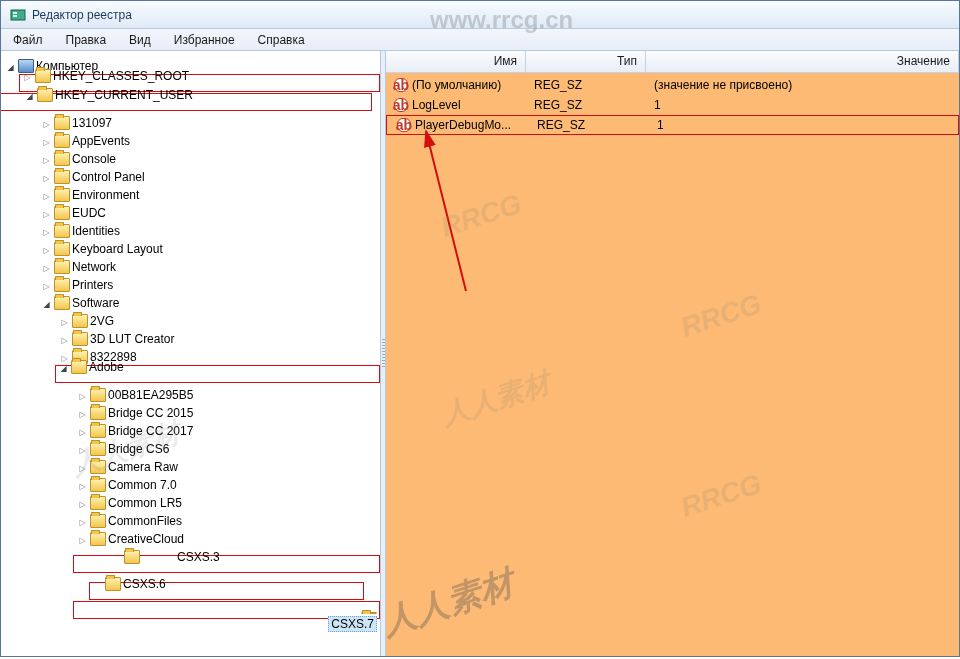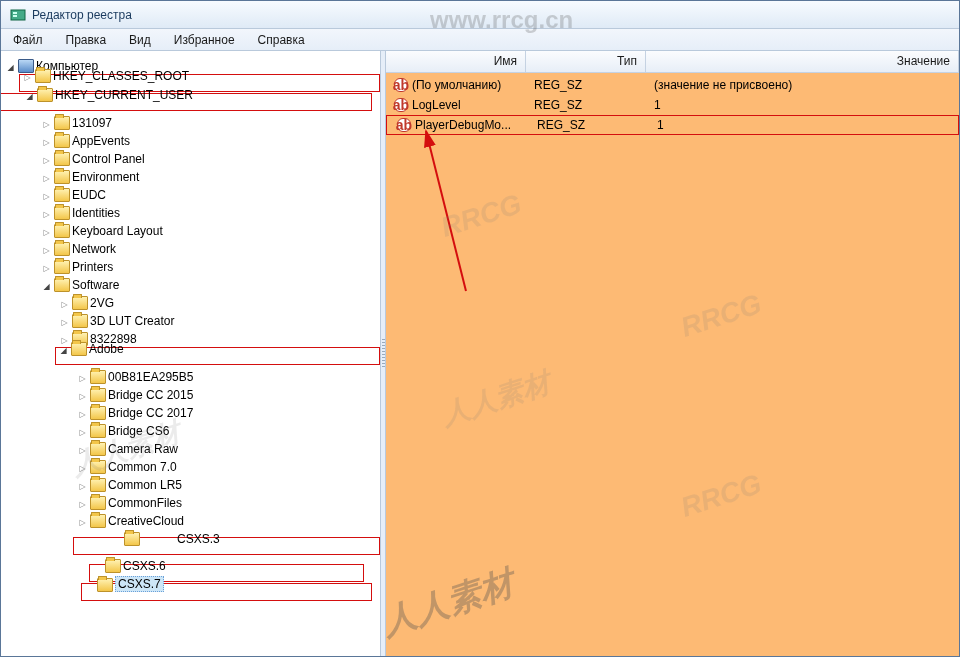--- a/index.html
+++ b/index.html
@@ -98,20 +98,27 @@
                     <div class="tree-row">
     <span class="twisty closed"></span>
     <span class="folder-icon"></span>
     <span class="label">AppEvents</span>
                     </div>
                   </li>
                   <li>
                     <div class="tree-row">
     <span class="twisty closed"></span>
     <span class="folder-icon"></span>
+    <span class="label">Console</span>
+                    </div>
+                  </li>
+                  <li>
+                    <div class="tree-row">
+    <span class="twisty closed"></span>
+    <span class="folder-icon"></span>
     <span class="label">Control Panel</span>
                     </div>
                   </li>
                   <li>
                     <div class="tree-row">
     <span class="twisty closed"></span>
     <span class="folder-icon"></span>
     <span class="label">Environment</span>
                     </div>
                   </li>
@@ -262,21 +269,21 @@
                             </div>
                           </li>
                         <li>
                             <div class="tree-row hl-red" style="margin:1px 16px;">
                               <span class="twisty none"></span>
                               <span class="folder-icon"></span>
                               <span class="label">CSXS.6</span>
                             </div>
                           </li>
                         <li>
-                            <div class="tree-row selected hl-red" style="margin:1px 8px;">
+                            <div class="tree-row selected hl-red" style="margin:1px 0;flex-direction:column;">
                               <span class="twisty none"></span>
                               <span class="folder-icon"></span>
                               <span class="label">CSXS.7</span>
                             </div>
                           </li>
                       </ul>
                     </li>
                   </ul>
                 </li>
               </ul>

